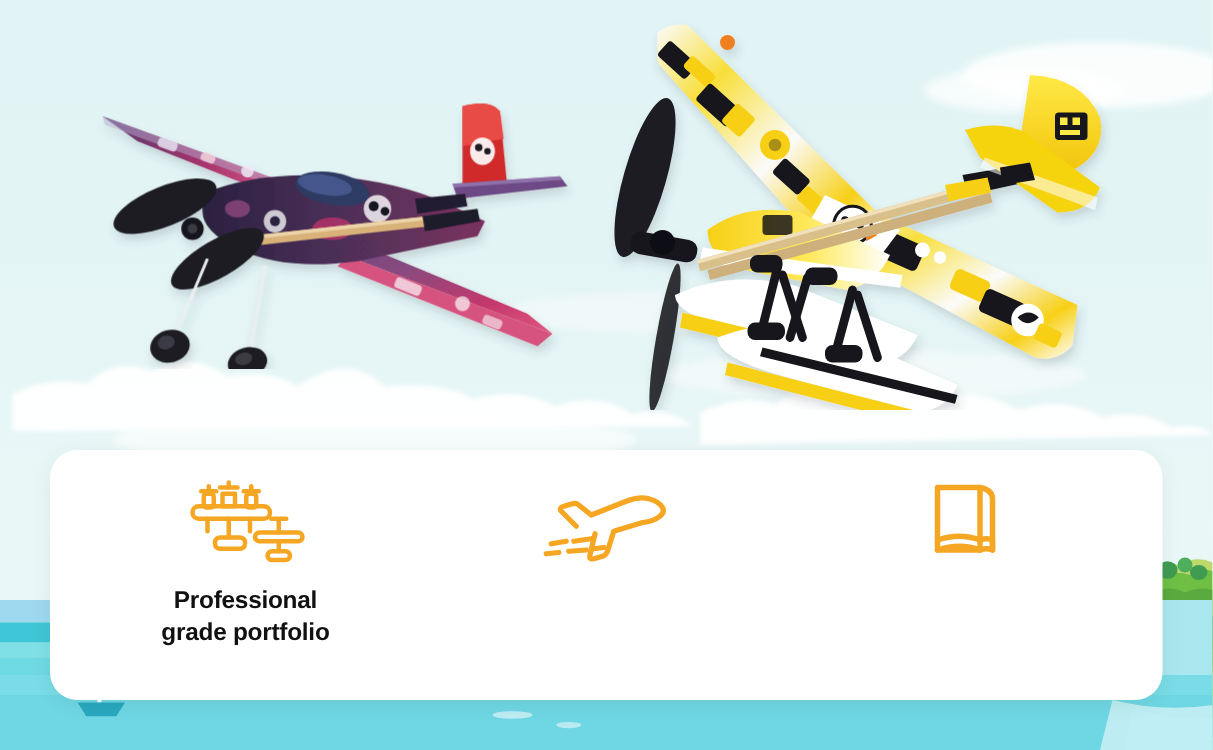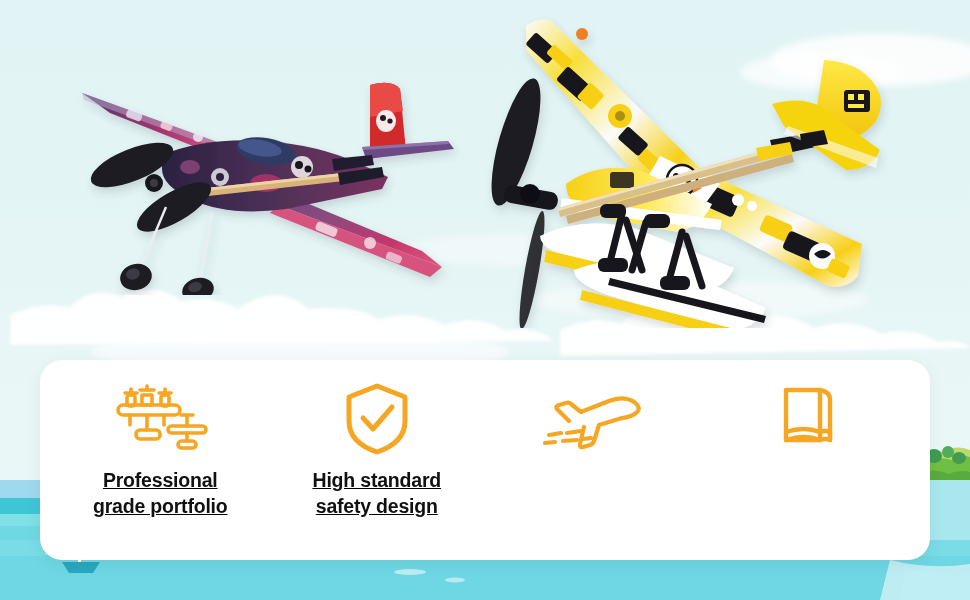--- a/index.html
+++ b/index.html
@@ -47,21 +47,20 @@
     padding: 22px 12px 0 12px;
   }
 
   .feature {
     flex: 1 1 0;
     display: flex;
     flex-direction: column;
     align-items: center;
     text-align: center;
     padding: 0 4px;
-    text-decoration: underline;
   }
 
   .feature-icon {
     height: 72px;
     display: flex;
     align-items: center;
     justify-content: center;
     margin-bottom: 14px;
   }
 
@@ -365,30 +364,20 @@
           <line x1="75" y1="34" x2="75" y2="43"></line>
           <line x1="69" y1="32" x2="81" y2="32"></line>
           <line x1="75" y1="50" x2="75" y2="58"></line>
           <rect x="66" y="58" width="18" height="7" rx="3.5"></rect>
         </svg>
       </div>
       <div class="feature-label">Professional
 grade portfolio</div>
     </div>
 
-    <div class="feature">
-      <div class="feature-icon">
-        <svg width="72" height="74" viewBox="0 0 72 74" fill="none" stroke="#f5a623" stroke-width="5" stroke-linecap="round" stroke-linejoin="round">
-          <path d="M36 5 L64 16 v24 c0 17 -13 26 -28 31 C21 66 8 57 8 40 V16 Z"></path>
-          <path d="M22 37 l10 11 l19 -22"></path>
-        </svg>
-      </div>
-      <div class="feature-label">High standard
-safety design</div>
-    </div>
 
 
     <div class="feature">
       <div class="feature-icon">
         <svg width="108" height="70" viewBox="0 0 108 70" fill="none" stroke="#f5a623" stroke-width="4.2" stroke-linecap="round" stroke-linejoin="round">
           <path d="M30 38 L18 26 q-2 -3 2 -4 l7 -2 q3 -1 5 1 l10 8 L70 18 q10 -4 18 -2 q8 2 11 7 q2 4 -2 7 q-5 4 -14 5 L60 42 l-5 16 q-1 3 -4 4 l-7 2 q-4 1 -3 -3 L45 44"></path>
           <line x1="10" y1="52" x2="22" y2="50"></line>
           <line x1="28" y1="50" x2="42" y2="48"></line>
           <line x1="6" y1="60" x2="16" y2="59"></line>
           <line x1="24" y1="58" x2="38" y2="57"></line>

